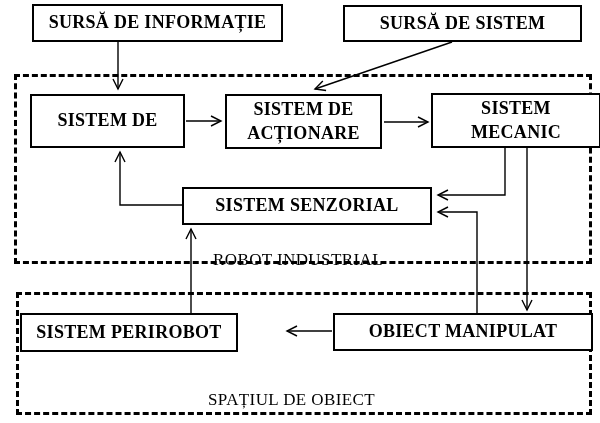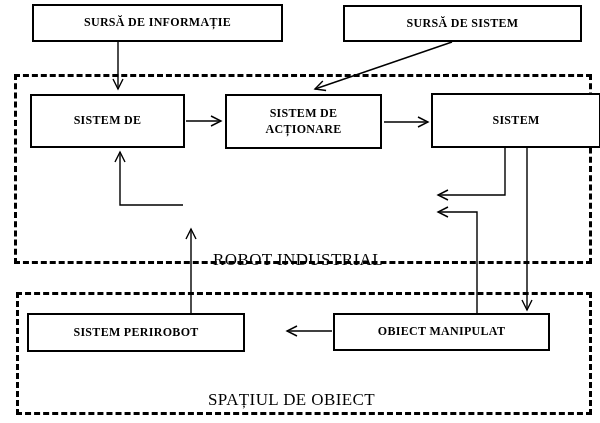--- a/index.html
+++ b/index.html
@@ -27,34 +27,34 @@
   .box {
     position: absolute;
     box-sizing: border-box;
     background: #ffffff;
     border: 2px solid #000000;
     display: flex;
     flex-direction: column;
     align-items: center;
     justify-content: center;
     font-weight: bold;
-    font-size: 12px;
+    font-size: 18px;
     letter-spacing: 0.3px;
     line-height: 1.3;
     color: #000000;
     z-index: 2;
   }
   #box-info       { left: 32px;  top: 4px;   width: 251px; height: 38px; }
   #box-energie    { left: 343px; top: 5px;   width: 239px; height: 37px; }
   #box-conducere  { left: 30px;  top: 94px;  width: 155px; height: 54px; }
   #box-actionare  { left: 225px; top: 94px;  width: 157px; height: 55px; }
   #box-mecanic    { left: 431px; top: 93px;  width: 170px; height: 55px; }
   #box-senzorial  { left: 182px; top: 187px; width: 250px; height: 38px; }
-  #box-perirobot  { left: 27px;  top: 313px; width: 218px; height: 39px; }
-  #box-obiect     { left: 333px; top: 313px; width: 217px; height: 38px; }
+  #box-perirobot  { left: 20px;  top: 313px; width: 218px; height: 39px; }
+  #box-obiect     { left: 333px; top: 313px; width: 260px; height: 38px; }
   .rlabel {
     position: absolute;
     font-size: 17px;
     font-weight: normal;
     letter-spacing: 0.4px;
     color: #000000;
     z-index: 2;
     white-space: nowrap;
     margin-top: 15px;
   }
@@ -89,20 +89,24 @@
   </div>
   <div class="box" id="box-conducere">
     <span>SISTEM DE</span>
   </div>
   <div class="box" id="box-actionare">
     <span>SISTEM DE</span>
     <span>ACȚIONARE</span>
   </div>
   <div class="box" id="box-mecanic">
     <span>SISTEM</span>
+    <span>MECANIC</span>
+  </div>
+  <div class="box" id="box-senzorial">
+    <span>SISTEM SENZORIAL</span>
   </div>
   <div class="box" id="box-perirobot">
     <span>SISTEM PERIROBOT</span>
   </div>
   <div class="box" id="box-obiect">
     <span>OBIECT MANIPULAT</span>
   </div>
 
   <svg class="wires" viewBox="0 0 600 423" xmlns="http://www.w3.org/2000/svg">
     <defs>

